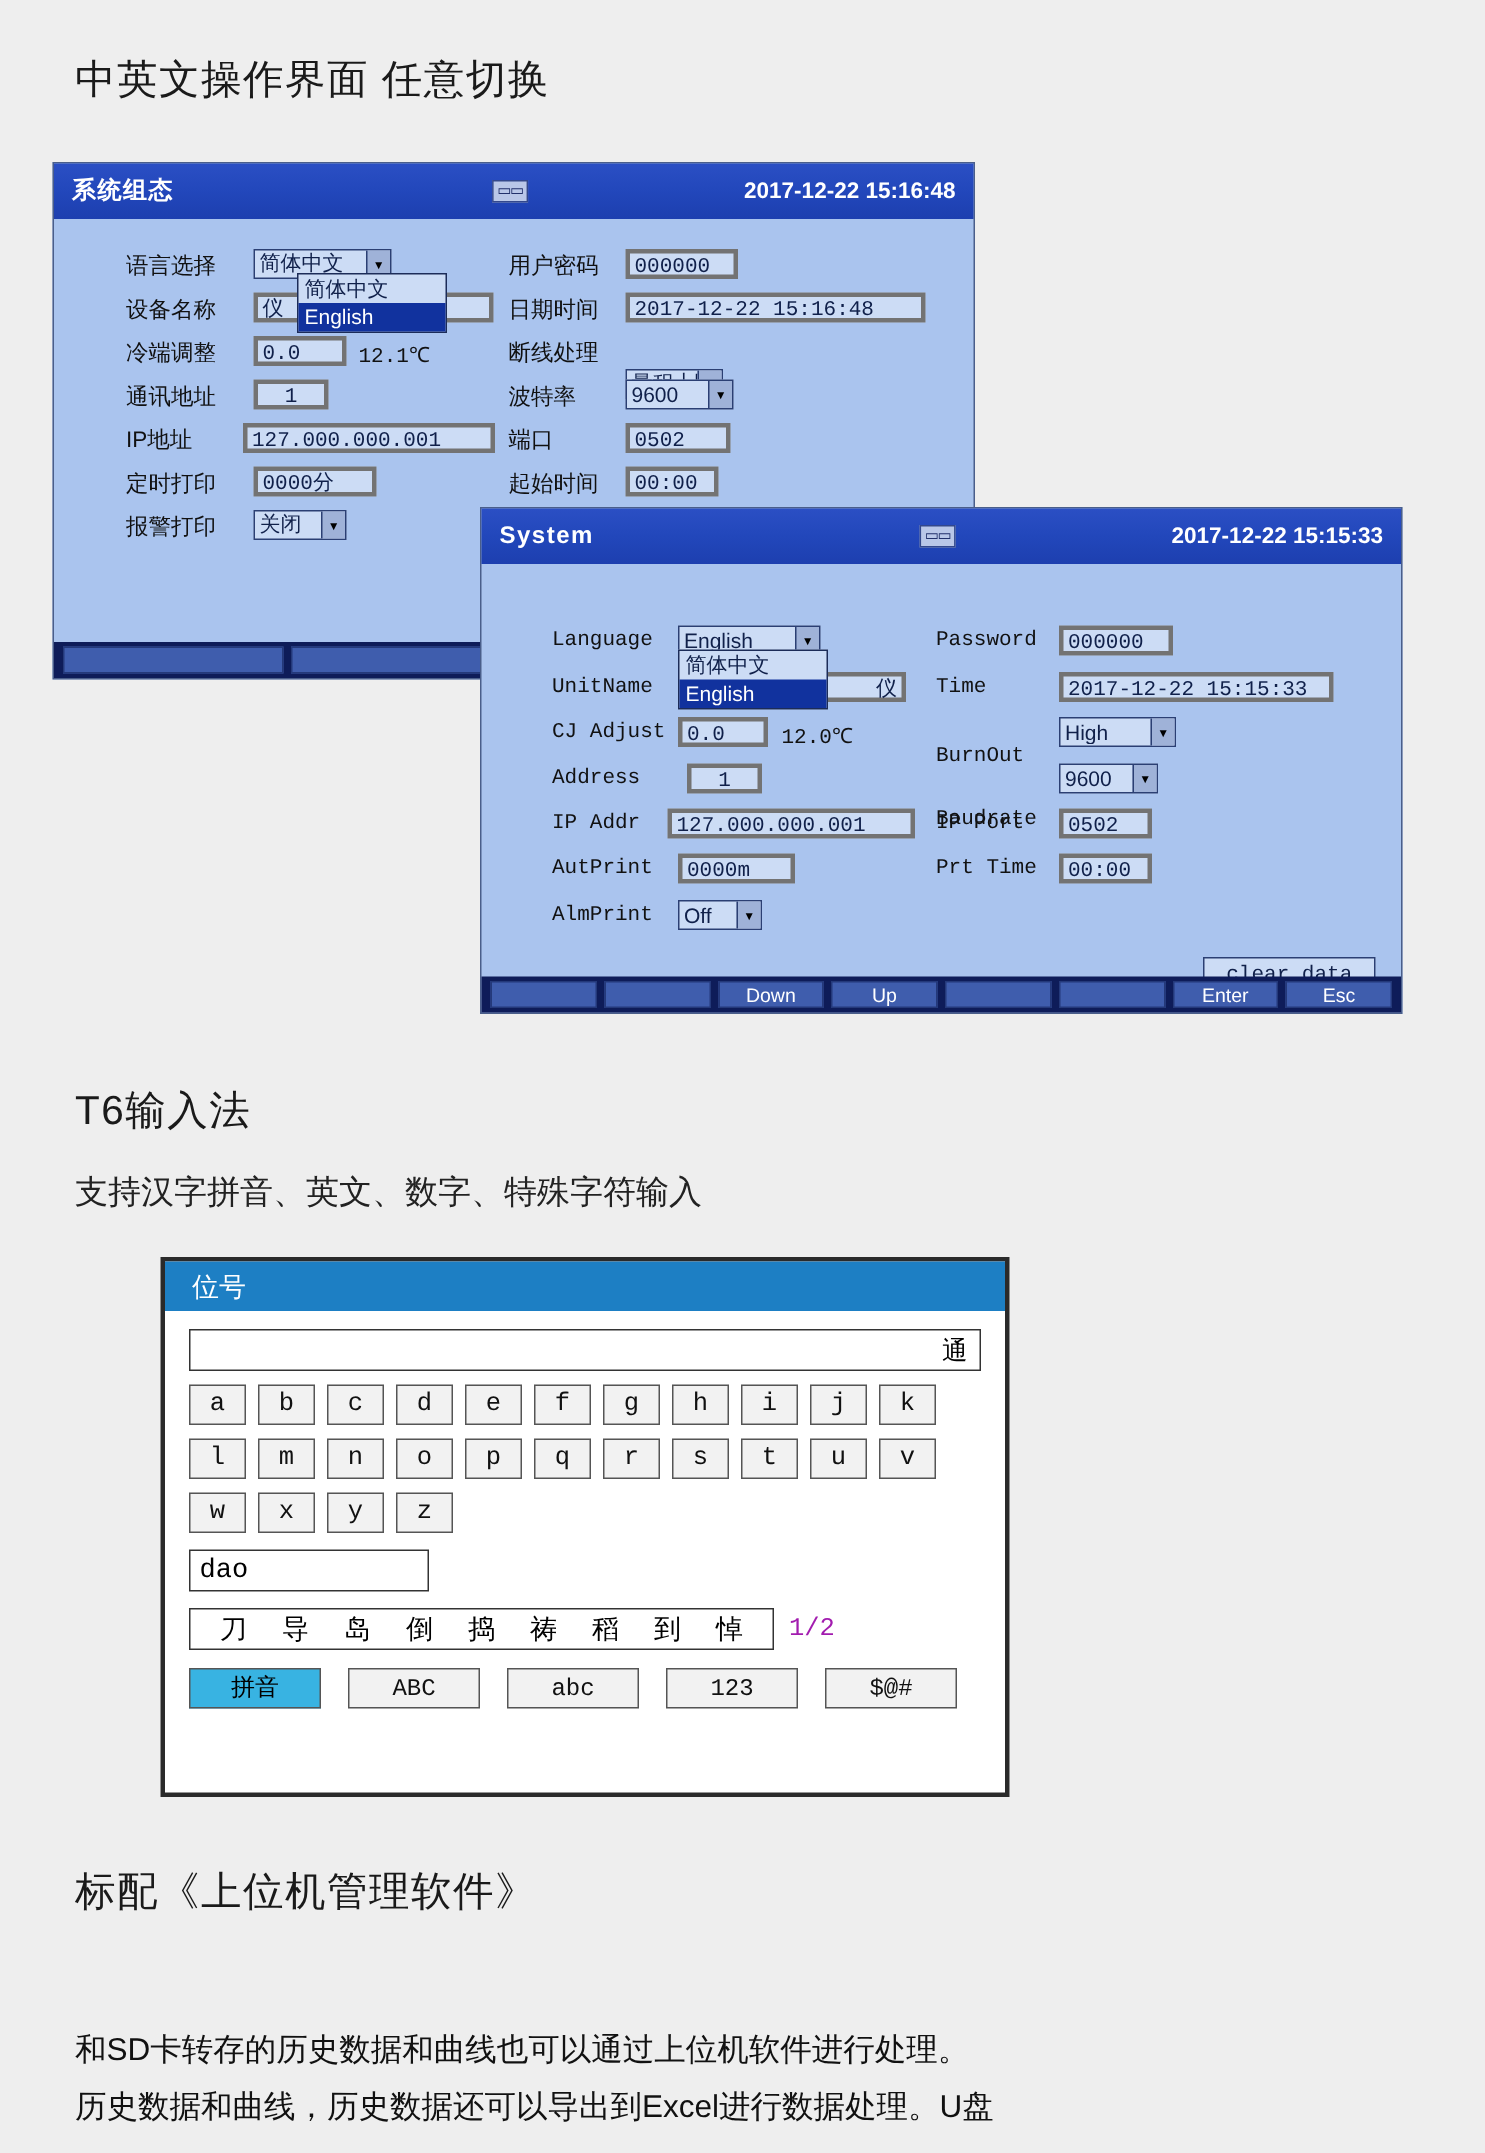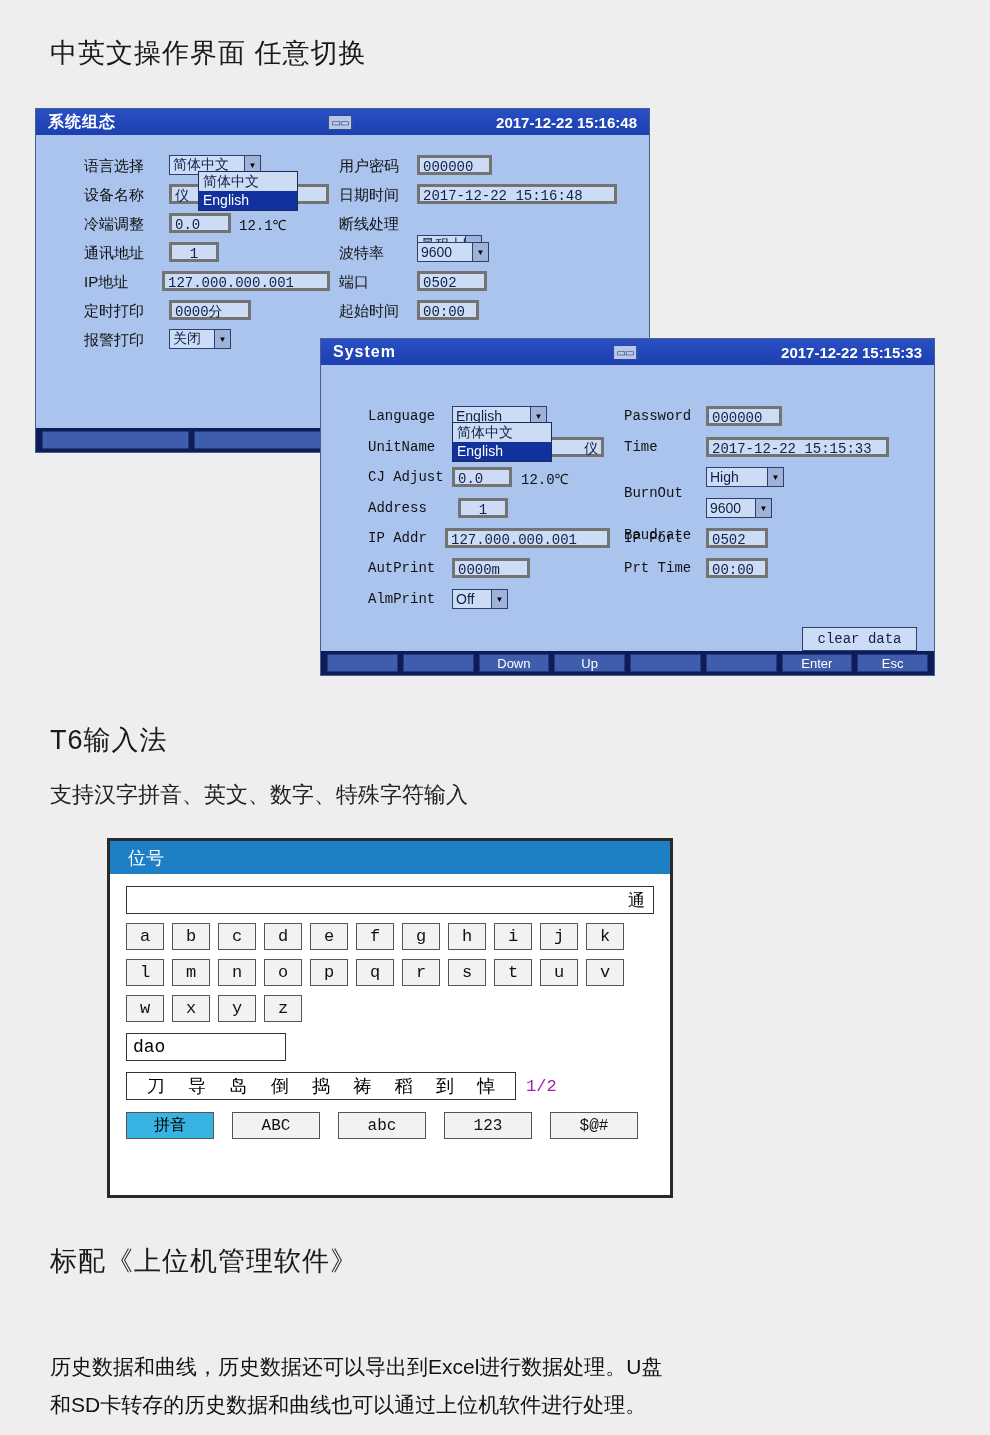--- a/index.html
+++ b/index.html
@@ -39,21 +39,21 @@
   .para .indent { padding-left: 46px; display: inline; }
 
   
   .panel {
     position: absolute;
     background: #aac4ee;
     border: 1px solid #4a5e8a;
     box-sizing: border-box;
   }
   .panel-title {
-    height: 26px;
+    height: 37px;
     background: linear-gradient(to bottom, #2b4fc4 0%, #2247bb 50%, #1d3faf 100%);
     color: #ffffff;
     display: flex;
     align-items: center;
     padding: 0 12px;
     box-sizing: border-box;
     font-size: 16px;
     position: relative;
   }
   .panel-title .t-left { font-weight: bold; letter-spacing: 1px;}
@@ -531,15 +531,15 @@
       <div class="mode">123</div>
       <div class="mode">$@#</div>
     </div>
   </div>
 </div>
 
 <div class="h-main" style="left:50px; top:1243px;">标配《上位机管理软件》</div>
 
 <div class="para" style="left:50px; top:1310px;">
   <div><span class="indent"></span></div>
+  <div><span>和SD卡转存的历史数据和曲线也可以通过上位机软件进行处理。</span></div>
   <div><span>历史数据和曲线，历史数据还可以导出到Excel进行数据处理。U盘</span></div>
-  <div><span>和SD卡转存的历史数据和曲线也可以通过上位机软件进行处理。</span></div>
 </div>
 
 </body></html>

